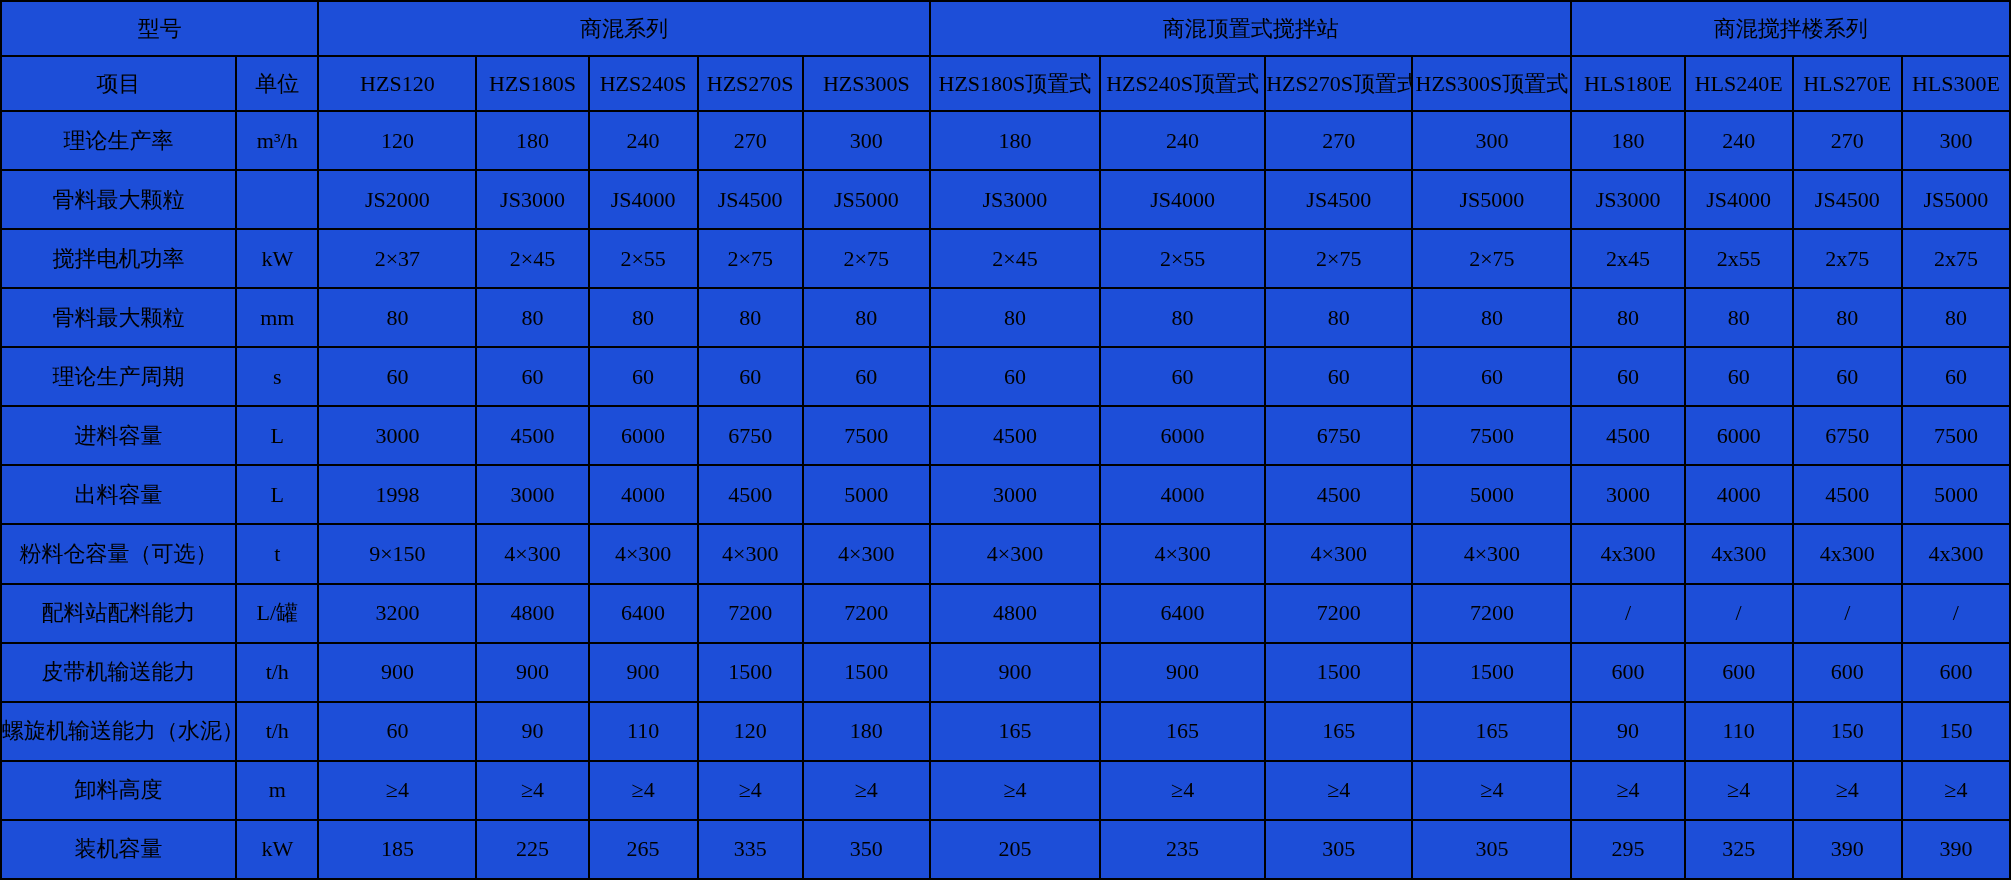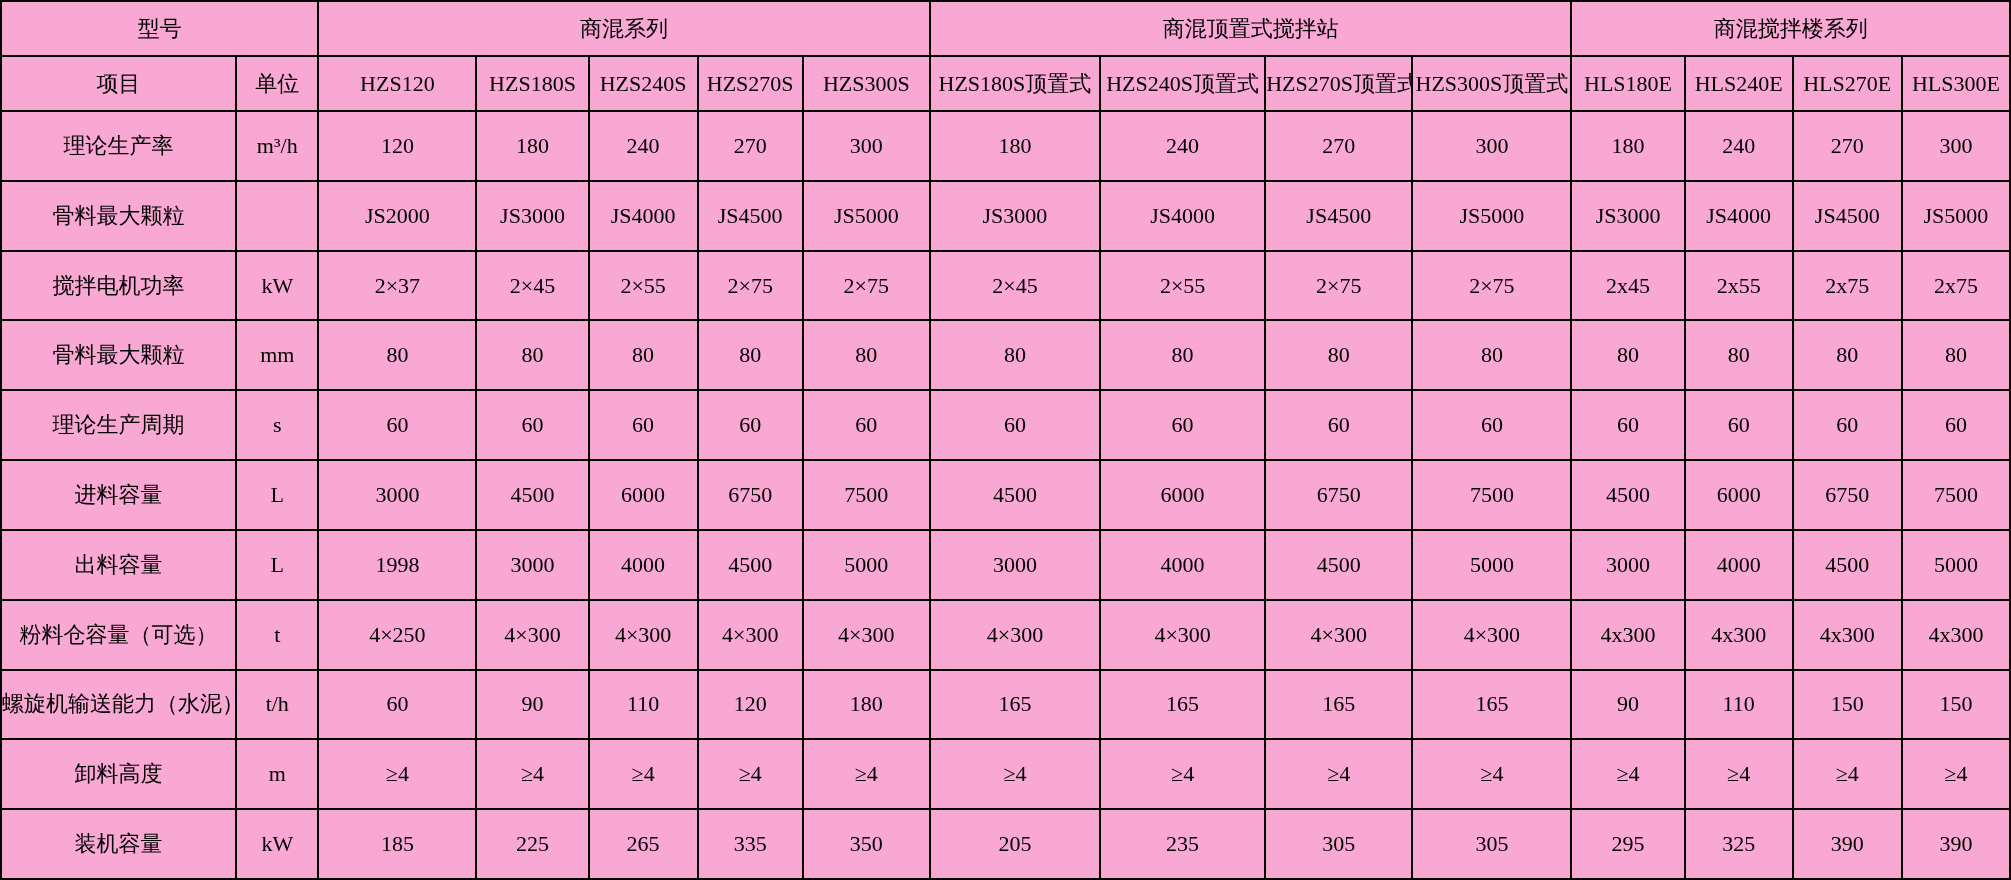--- a/index.html
+++ b/index.html
@@ -3,21 +3,21 @@
 <meta charset="utf-8">
 <style>
   html, body {
     margin: 0;
     padding: 0;
     background: #ffffff;
   }
   .page {
     width: 2011px;
     height: 880px;
-    background: #f9a8d4;
+    background: #1d4ed8;
     overflow: hidden;
   }
   table.spec-table {
     border-collapse: collapse;
     table-layout: fixed;
     width: 2011px;
     height: 880px;
     font-family: "Liberation Serif", "DejaVu Serif", serif;
     color: #000000;
   }
@@ -200,33 +200,67 @@
           <td>4500</td>
           <td>5000</td>
           <td>3000</td>
           <td>4000</td>
           <td>4500</td>
           <td>5000</td>
         </tr>
         <tr>
           <td>粉料仓容量（可选）</td>
           <td>t</td>
-          <td>4×250</td>
+          <td>9×150</td>
           <td>4×300</td>
           <td>4×300</td>
           <td>4×300</td>
           <td>4×300</td>
           <td>4×300</td>
           <td>4×300</td>
           <td>4×300</td>
           <td>4×300</td>
           <td>4x300</td>
           <td>4x300</td>
           <td>4x300</td>
           <td>4x300</td>
+        </tr>
+        <tr>
+          <td>配料站配料能力</td>
+          <td>L/罐</td>
+          <td>3200</td>
+          <td>4800</td>
+          <td>6400</td>
+          <td>7200</td>
+          <td>7200</td>
+          <td>4800</td>
+          <td>6400</td>
+          <td>7200</td>
+          <td>7200</td>
+          <td>/</td>
+          <td>/</td>
+          <td>/</td>
+          <td>/</td>
+        </tr>
+        <tr>
+          <td>皮带机输送能力</td>
+          <td>t/h</td>
+          <td>900</td>
+          <td>900</td>
+          <td>900</td>
+          <td>1500</td>
+          <td>1500</td>
+          <td>900</td>
+          <td>900</td>
+          <td>1500</td>
+          <td>1500</td>
+          <td>600</td>
+          <td>600</td>
+          <td>600</td>
+          <td>600</td>
         </tr>
         <tr>
           <td>螺旋机输送能力（水泥）</td>
           <td>t/h</td>
           <td>60</td>
           <td>90</td>
           <td>110</td>
           <td>120</td>
           <td>180</td>
           <td>165</td>

